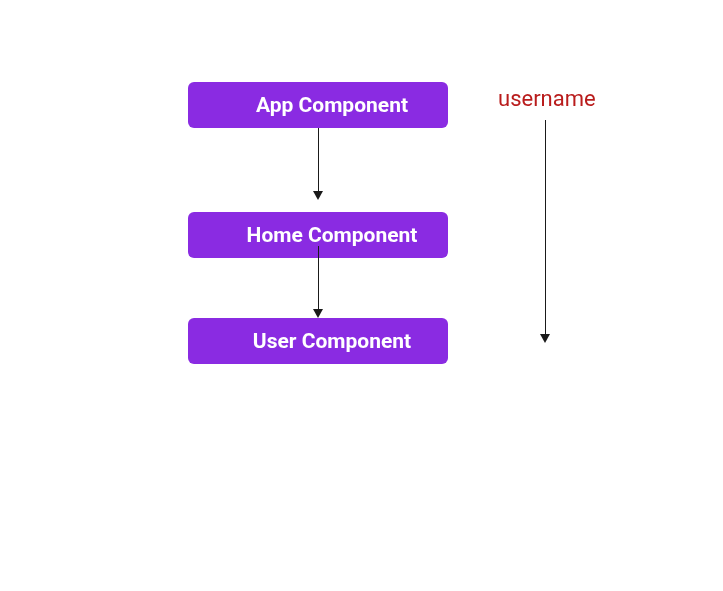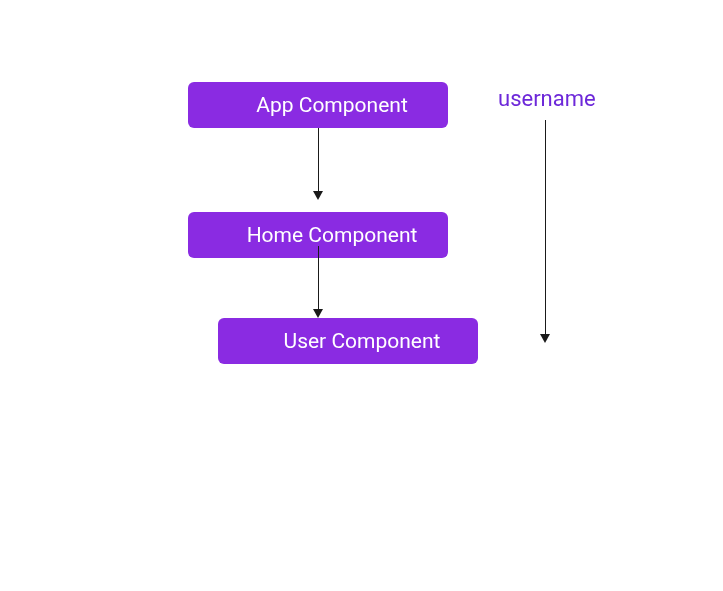--- a/index.html
+++ b/index.html
@@ -14,26 +14,26 @@
     position: absolute;
     width: 260px;
     height: 46px;
     background: #8a2be2;
     color: #ffffff;
     border-radius: 6px;
     display: flex;
     align-items: center;
     justify-content: center;
     font-size: 21px;
-    font-weight: 400;
+    font-weight: 700;
     padding-left: 28px;
   }
   .annotation {
     position: absolute;
-    color: #6d28d9;
+    color: #b91c1c;
     font-size: 22px;
     font-weight: 400;
   }
   .arrow-line {
     position: absolute;
     background: #1a1a1a;
   }
   .arrow-head {
     position: absolute;
     width: 0;
@@ -50,21 +50,21 @@
 <div class="arrow-line" style="left:318px; top:128px; width:1px; height:63px;"></div>
 <div class="arrow-head" style="left:313px; top:191px; border-left:5px solid transparent; border-right:5px solid transparent; border-top:9px solid #1a1a1a;"></div>
 
 <div class="node" style="left:188px; top:200px;margin-top:12px;">
   <span>Home Component</span>
 </div>
 
 <div class="arrow-line" style="left:318px; top:246px; width:1px; height:63px;"></div>
 <div class="arrow-head" style="left:313px; top:309px; border-left:5px solid transparent; border-right:5px solid transparent; border-top:9px solid #1a1a1a;"></div>
 
-<div class="node" style="left:188px; top:318px;margin-left:30px;">
+<div class="node" style="left:188px; top:318px;">
   <span>User Component</span>
 </div>
 
 <div class="annotation" style="left:498px; top:86px;">
   <span>username</span>
 </div>
 
 <div class="arrow-line" style="left:545px; top:120px; width:1px; height:214px;"></div>
 <div class="arrow-head" style="left:540px; top:334px; border-left:5px solid transparent; border-right:5px solid transparent; border-top:9px solid #1a1a1a;"></div>
 

